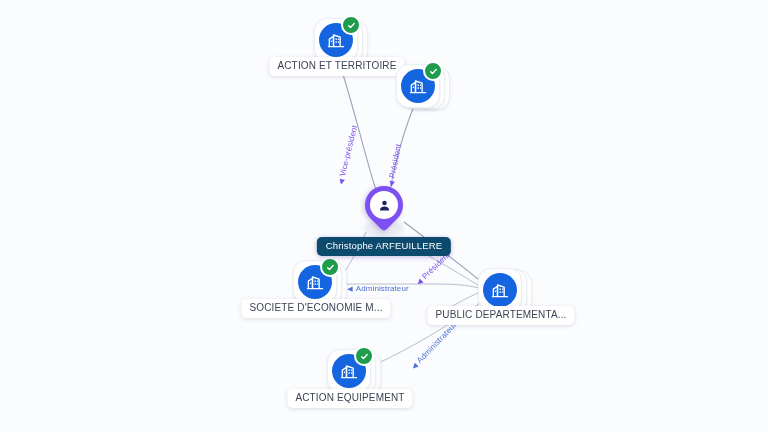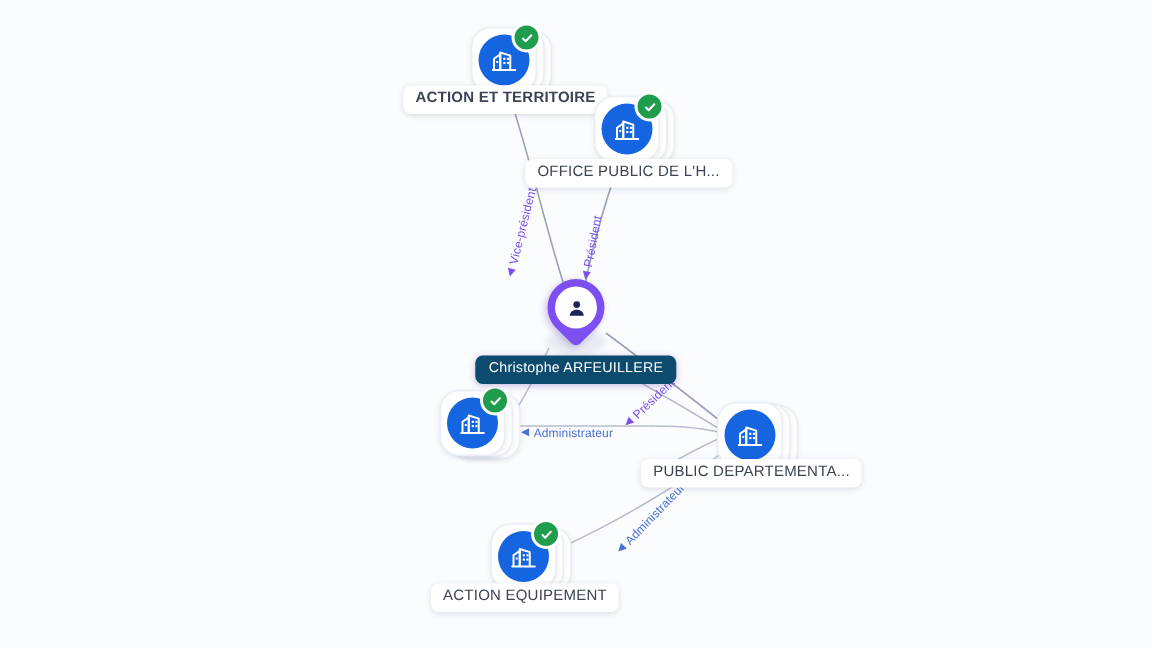--- a/index.html
+++ b/index.html
@@ -226,21 +226,21 @@
           </svg>
         </div>
       </div>
       <div class="verified-badge">
         <svg width="9" height="9" viewBox="0 0 12 12">
           <path d="M2.2 6.2l2.4 2.4 5-5.2" stroke="#fff" stroke-width="1.8" fill="none" stroke-linecap="round" stroke-linejoin="round"></path>
         </svg>
       </div>
     </div>
   </div>
-  <div class="node-label" style="left:337px; top:57px;font-weight:bold;">ACTION ET TERRITOIRE</div>
+  <div class="node-label" style="left:337px; top:57px;">ACTION ET TERRITOIRE</div>
 
   <div class="node" style="left:419px; top:87px;">
     <div class="org-stack">
       <div class="org-card c3"></div>
       <div class="org-card c2"></div>
       <div class="org-card c1">
         <div class="org-disc">
           <svg width="20" height="20" viewBox="0 0 24 24" fill="none">
             <path d="M3 20h18" stroke="#fff" stroke-width="1.6" stroke-linecap="round"></path>
             <path d="M4 20V11l5-3.5V20" stroke="#fff" stroke-width="1.6" stroke-linejoin="round" fill="none"></path>
@@ -253,21 +253,20 @@
           </svg>
         </div>
       </div>
       <div class="verified-badge">
         <svg width="9" height="9" viewBox="0 0 12 12">
           <path d="M2.2 6.2l2.4 2.4 5-5.2" stroke="#fff" stroke-width="1.8" fill="none" stroke-linecap="round" stroke-linejoin="round"></path>
         </svg>
       </div>
     </div>
   </div>
-  <div class="node-label" style="left:419px; top:106px;">OFFICE PUBLIC DE L'H...</div>
 
   <div class="node" style="left:316px; top:283px;">
     <div class="org-stack">
       <div class="org-card c3"></div>
       <div class="org-card c2"></div>
       <div class="org-card c1">
         <div class="org-disc">
           <svg width="20" height="20" viewBox="0 0 24 24" fill="none">
             <path d="M3 20h18" stroke="#fff" stroke-width="1.6" stroke-linecap="round"></path>
             <path d="M4 20V11l5-3.5V20" stroke="#fff" stroke-width="1.6" stroke-linejoin="round" fill="none"></path>
@@ -280,20 +279,21 @@
           </svg>
         </div>
       </div>
       <div class="verified-badge">
         <svg width="9" height="9" viewBox="0 0 12 12">
           <path d="M2.2 6.2l2.4 2.4 5-5.2" stroke="#fff" stroke-width="1.8" fill="none" stroke-linecap="round" stroke-linejoin="round"></path>
         </svg>
       </div>
     </div>
   </div>
+  <div class="node-label" style="left:316px; top:299px;">SOCIETE D'ECONOMIE M...</div>
 
   <div class="node" style="left:501px; top:291px;">
     <div class="org-stack">
       <div class="org-card c3"></div>
       <div class="org-card c2"></div>
       <div class="org-card c1">
         <div class="org-disc">
           <svg width="20" height="20" viewBox="0 0 24 24" fill="none">
             <path d="M3 20h18" stroke="#fff" stroke-width="1.6" stroke-linecap="round"></path>
             <path d="M4 20V11l5-3.5V20" stroke="#fff" stroke-width="1.6" stroke-linejoin="round" fill="none"></path>

